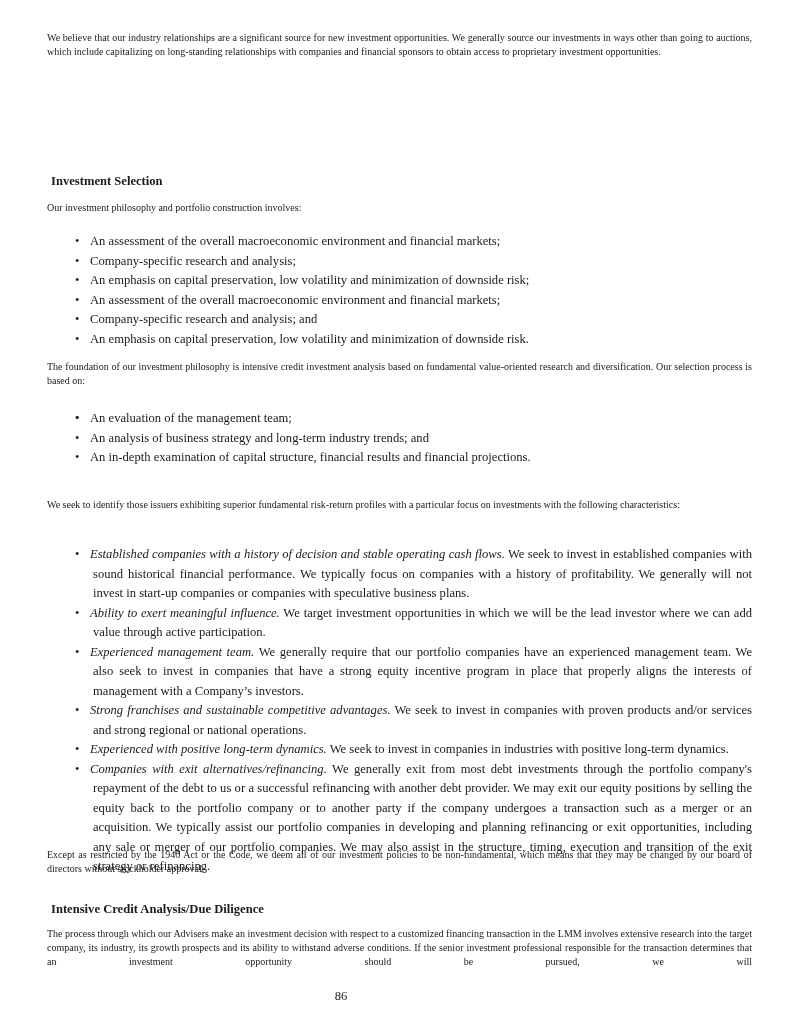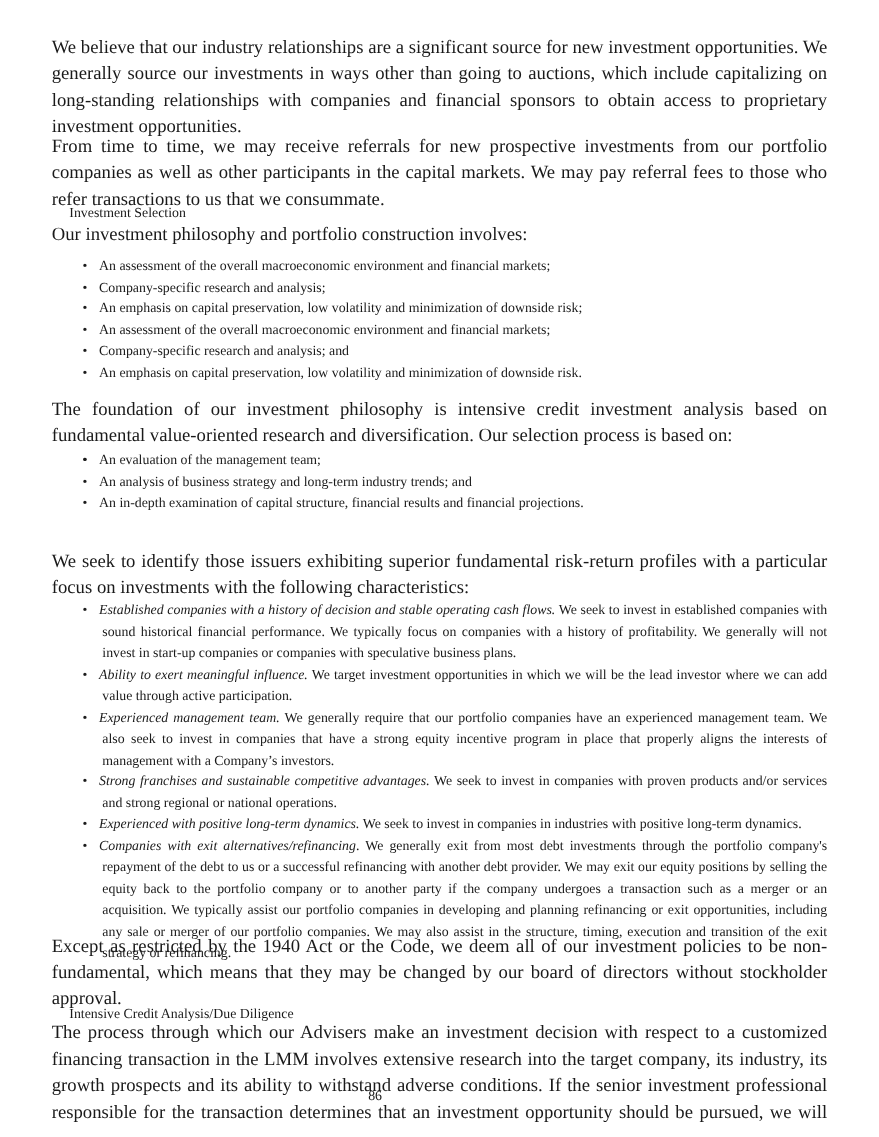--- a/index.html
+++ b/index.html
@@ -1,41 +1,40 @@
 <!DOCTYPE html>
 <html><head>
 <meta charset="utf-8">
 <style>
   html, body { margin: 0; padding: 0; background: #ffffff; }
   body { width: 799px; height: 1034px; position: relative; overflow: hidden;
          font-family: "Liberation Serif", "DejaVu Serif", serif; color: #1a1a1a; }
   .page { position: absolute; left: 0; top: 0; width: 799px; height: 1034px; }
-  .p { position: absolute; left: 47px; width: 705px; font-size: 17px; line-height: 24px;
+  .p { position: absolute; left: 47px; width: 705px; font-size: 10px; line-height: 14px;
        text-align: justify; margin: 0; }
-  .h { position: absolute; left: 47px; font-size: 12.6px; font-weight: normal; margin: 16px; line-height: 18px; }
+  .h { position: absolute; left: 47px; font-size: 12.6px; font-weight: bold; margin: 4px; line-height: 18px; }
   ul.blist { position: absolute; left: 0; width: 799px; margin: 0; padding: 0; list-style: none; }
   ul.blist li { position: relative; font-size: 12.6px; line-height: 19.5px; margin: 0; }
   .simple li { padding-left: 90px; width: 662px; }
   .simple li .dot { position: absolute; left: 75px; top: 0; }
   .chars li { padding-left: 90px; width: 662px; line-height: 17.4px; margin-bottom: 3.5px;
               text-align: justify; text-indent: 0; }
   .chars li .body { display: block; padding-left: 3px; text-indent: -3px; }
   .chars li .dot { position: absolute; left: 75px; top: 0; }
   .chars li:not(.lastline-left) .body { text-align-last: left; }
   em { font-style: italic; }
   .pnum { position: absolute; left: 0; width: 682px; top: 989px; text-align: center; font-size: 12.6px; }
 </style>
 </head>
 <body>
 
 <div class="page">
 
   <p class="p" style="top:31px">We believe that our industry relationships are a significant source for new investment opportunities. We generally source our investments in ways other than going to auctions, which include capitalizing on long-standing relationships with companies and financial sponsors to obtain access to proprietary investment opportunities.</p>
 
-  <p class="p" style="top:121px">From time to time, we may receive referrals for new prospective investments from our portfolio companies as well as other participants in the capital markets. We may pay referral fees to those who refer transactions to us that we consummate.</p>
 
   <h3 class="h" style="top:168px">Investment Selection</h3>
 
   <p class="p" style="top:201px">Our investment philosophy and portfolio construction involves:</p>
 
   <ul class="blist simple" style="top:232px">
     <li><span class="dot">•</span><span>An assessment of the overall macroeconomic environment and financial markets;</span></li>
     <li><span class="dot">•</span><span>Company-specific research and analysis;</span></li>
     <li><span class="dot">•</span><span>An emphasis on capital preservation, low volatility and minimization of downside risk;</span></li>
     <li><span class="dot">•</span><span>An assessment of the overall macroeconomic environment and financial markets;</span></li>

